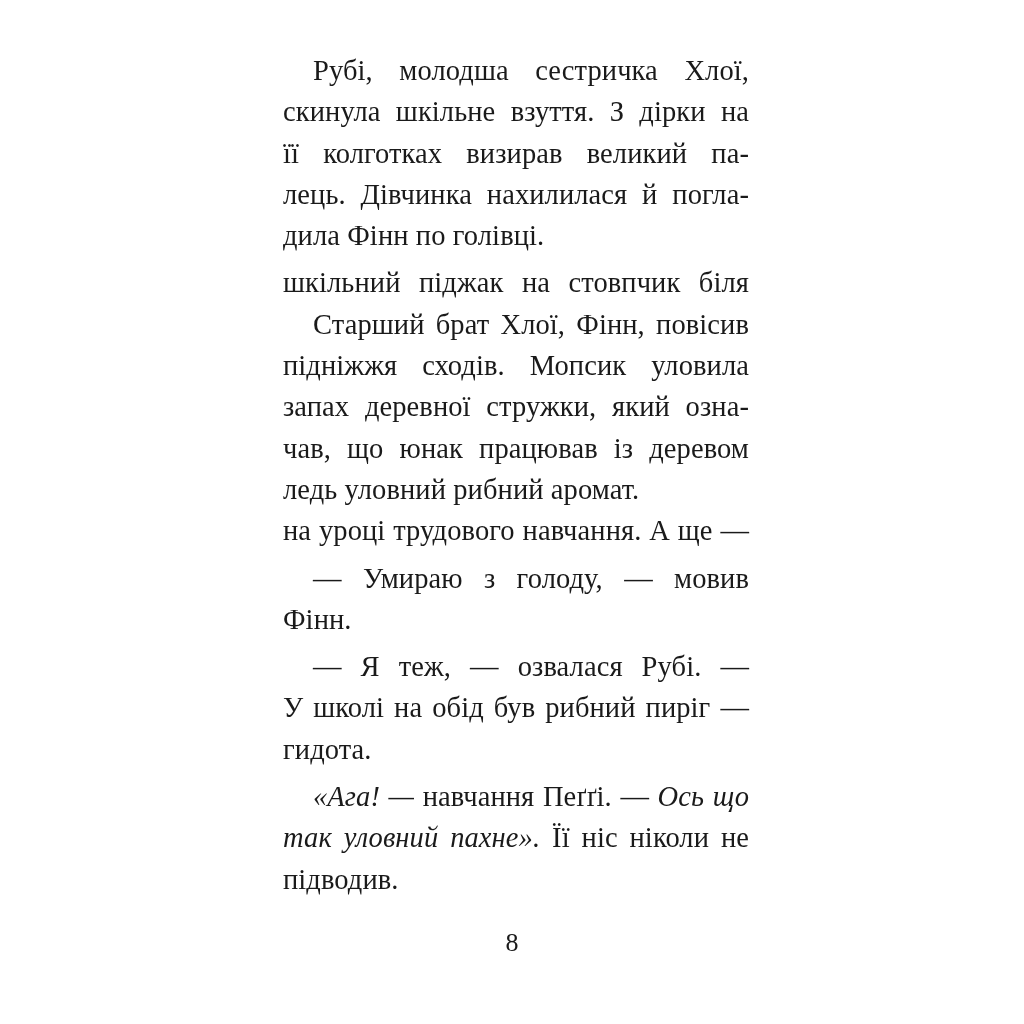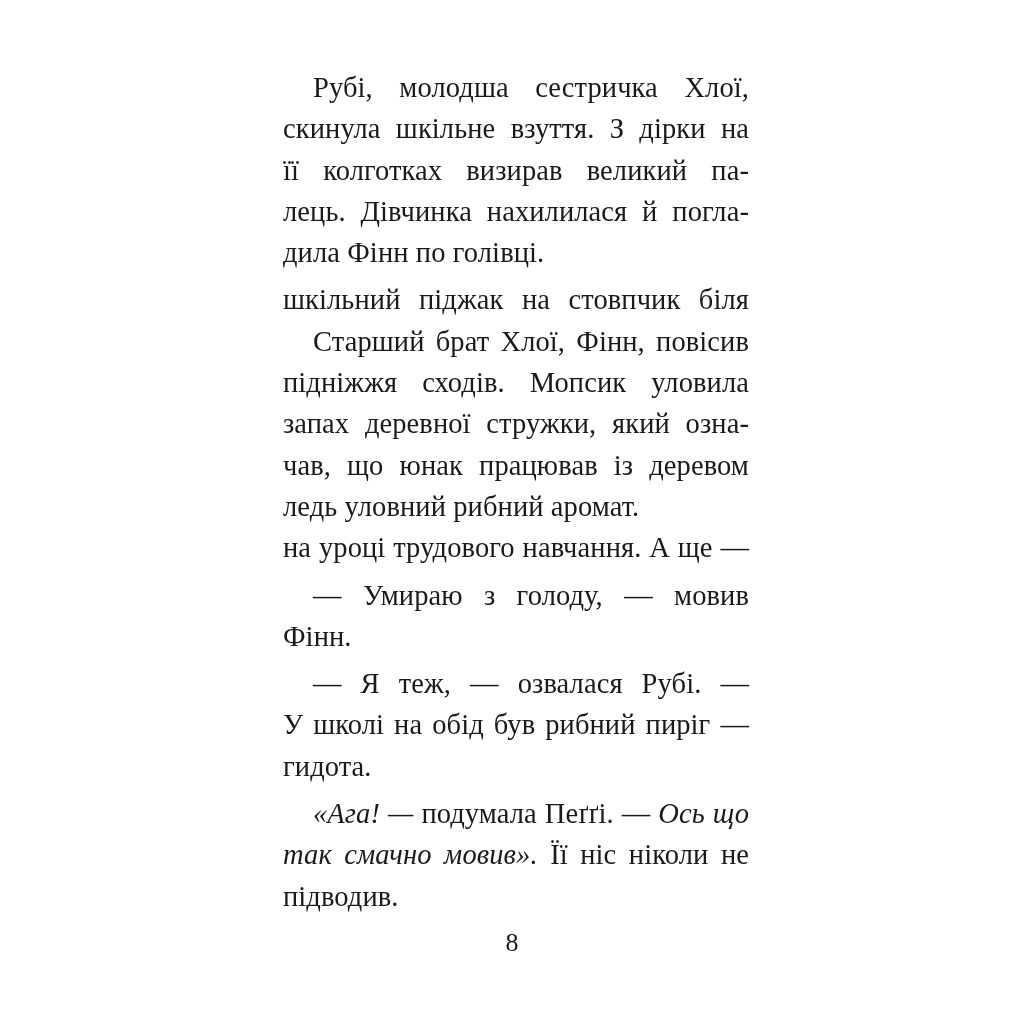--- a/index.html
+++ b/index.html
@@ -11,21 +11,21 @@
       width: 1024px;
       height: 1024px;
       position: relative;
       overflow: hidden;
       font-family: "DejaVu Serif", "Liberation Serif", serif;
       color: #1a1a1a;
     }
     .page {
       position: absolute;
       left: 283px;
-      top: 67px;
+      top: 50px;
       width: 466px;
     }
     .line {
       height: 41.3px;
       line-height: 41.3px;
       font-family: "Liberation Serif", "DejaVu Serif", serif;
       font-size: 28.5px;
       white-space: nowrap;
       text-align: justify;
       text-align-last: justify;
@@ -86,20 +86,20 @@
   <div class="para-gap"></div>
 
   <div>
     <div class="line indent">— Я теж, — озвалася Рубі. —</div>
     <div class="line">У школі на обід був рибний пиріг —</div>
     <div class="line last">гидота.</div>
   </div>
   <div class="para-gap"></div>
 
   <div>
-    <div class="line indent"><span class="it">«Ага! —</span><span> подумала Пеґґі. — </span><span class="it">Ось що</span></div>
-    <div class="line"><span class="it">так смачно мовив».</span><span> Її ніс ніколи не</span></div>
+    <div class="line indent"><span class="it">«Ага! —</span><span> навчання Пеґґі. — </span><span class="it">Ось що</span></div>
+    <div class="line"><span class="it">так уловний пахне».</span><span> Її ніс ніколи не</span></div>
     <div class="line last">підводив.</div>
   </div>
 
 </div>
 
 <div class="page-number">8</div>
 
 </body></html>

